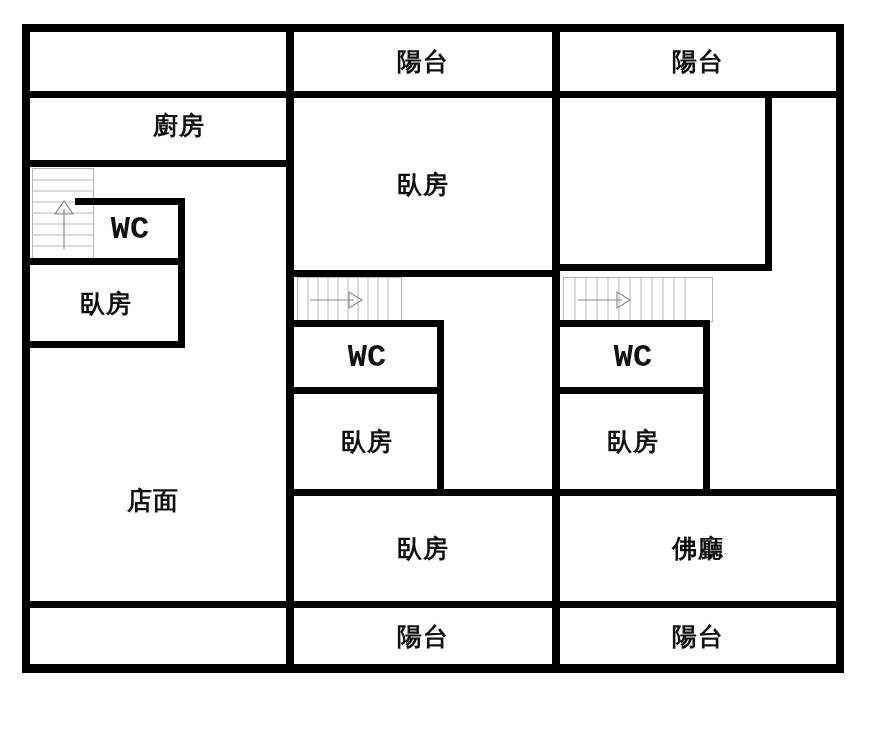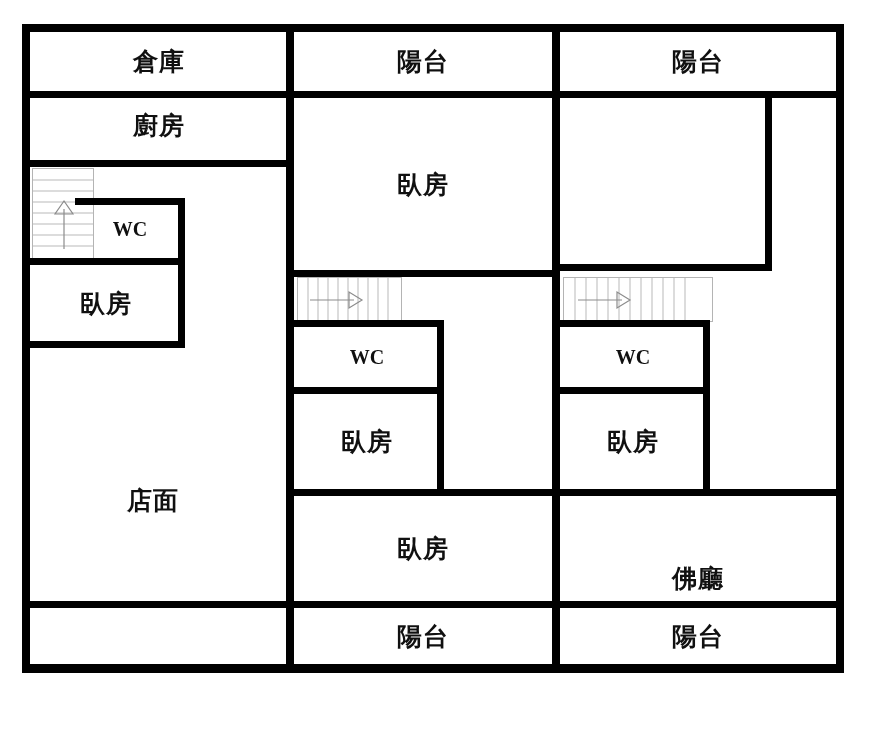--- a/index.html
+++ b/index.html
@@ -38,23 +38,23 @@
     white-space: nowrap;
     text-shadow: 0.8px 0.8px 0 rgba(255,255,255,0.85);
     letter-spacing: 1px;
     pointer-events: none;
   }
   .label.cjk {
     font-size: 25px;
     font-family: "DejaVu Sans", "Liberation Sans", sans-serif;
   }
   .label.latin {
-    font-size: 20px;
+    font-size: 32px;
     letter-spacing: 0px;
-    font-family: Liberation Serif, serif;
+    font-family: Liberation Mono, monospace;
   }
 
   
   .stairs {
     position: absolute;
     background: #ffffff;
     border: 1px solid #b4b4b4;
     box-sizing: border-box;
     overflow: hidden;
   }
@@ -144,23 +144,22 @@
 
   <div class="wall" style="left:558px; top:91px; width:282px; height:7px;"></div>
   <div class="wall" style="left:765px; top:94px; width:7px; height:176px;"></div>
   <div class="wall" style="left:558px; top:264px; width:214px; height:7px;"></div>
   <div class="wall" style="left:558px; top:320px; width:152px; height:7px;"></div>
   <div class="wall" style="left:558px; top:387px; width:152px; height:7px;"></div>
   <div class="wall" style="left:703px; top:320px; width:7px; height:175px;"></div>
   <div class="wall" style="left:558px; top:489px; width:282px; height:7px;"></div>
   <div class="wall" style="left:558px; top:601px; width:282px; height:7px;"></div>
 
-  <div class="label cjk" style="left:30px; top:32px; width:258px; height:59px;">倉庫</div>
 
-  <div class="label cjk" style="left:30px; top:98px; width:258px; height:54px;">廚房</div>
+  <div class="label cjk" style="left:30px; top:98px; width:258px; height:54px;padding-left:20px;">廚房</div>
 
   <div class="label latin" style="left:80px; top:200px; width:100px; height:58px;">WC</div>
 
   <div class="label cjk" style="left:32px; top:268px; width:148px; height:70px;">臥房</div>
 
   <div class="label cjk" style="left:24px; top:400px; width:258px; height:200px;">店面</div>
 
 
   <div class="label cjk" style="left:294px; top:32px; width:258px; height:59px;">陽台</div>
 
@@ -175,17 +174,17 @@
   <div class="label cjk" style="left:294px; top:608px; width:258px; height:56px;">陽台</div>
 
   <div class="label cjk" style="left:560px; top:32px; width:276px; height:59px;">陽台</div>
 
   <div class="label cjk" style="left:560px; top:98px; width:205px; height:166px;"></div>
 
   <div class="label latin" style="left:560px; top:327px; width:146px; height:60px;">WC</div>
 
   <div class="label cjk" style="left:560px; top:394px; width:146px; height:95px;">臥房</div>
 
-  <div class="label cjk" style="left:560px; top:496px; width:276px; height:105px;margin-top:30px;">佛廳</div>
+  <div class="label cjk" style="left:560px; top:496px; width:276px; height:105px;">佛廳</div>
 
   <div class="label cjk" style="left:560px; top:608px; width:276px; height:56px;">陽台</div>
 
 </div>
 
 </body></html>

